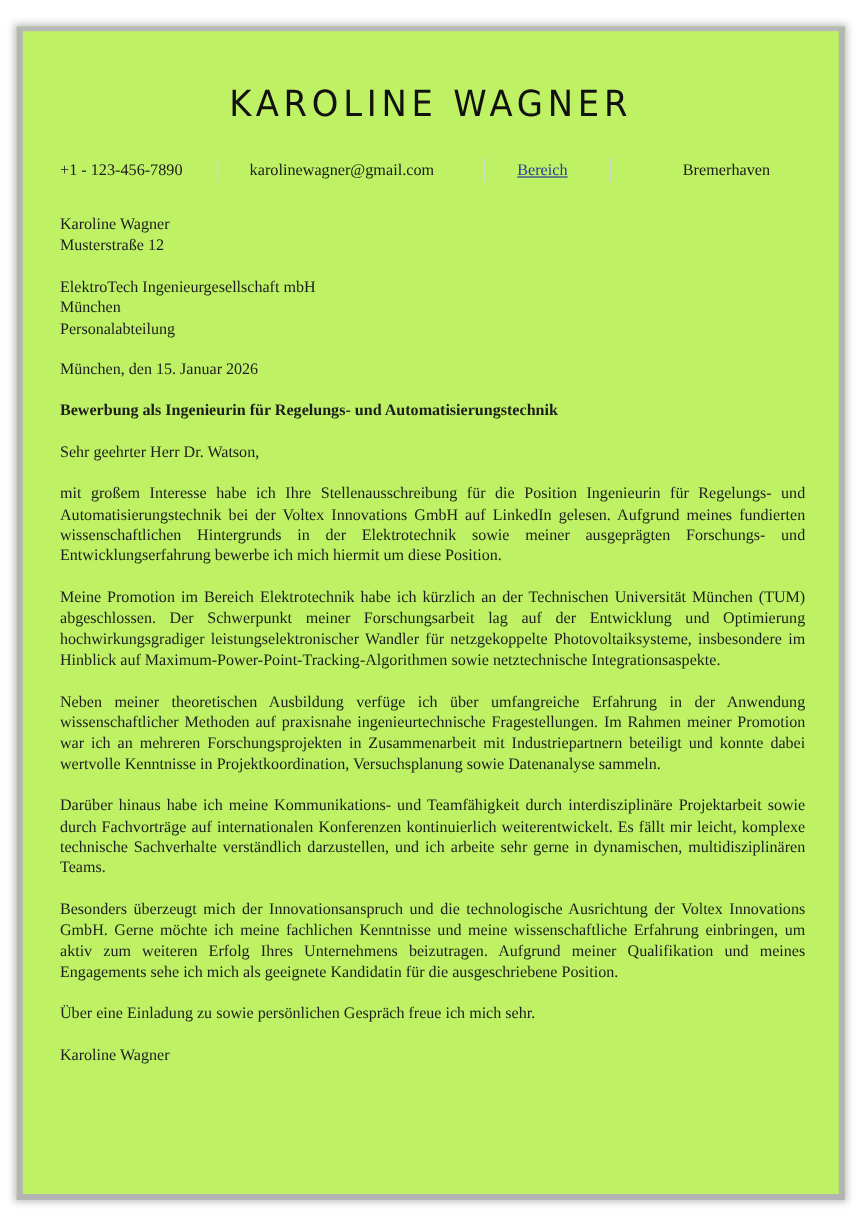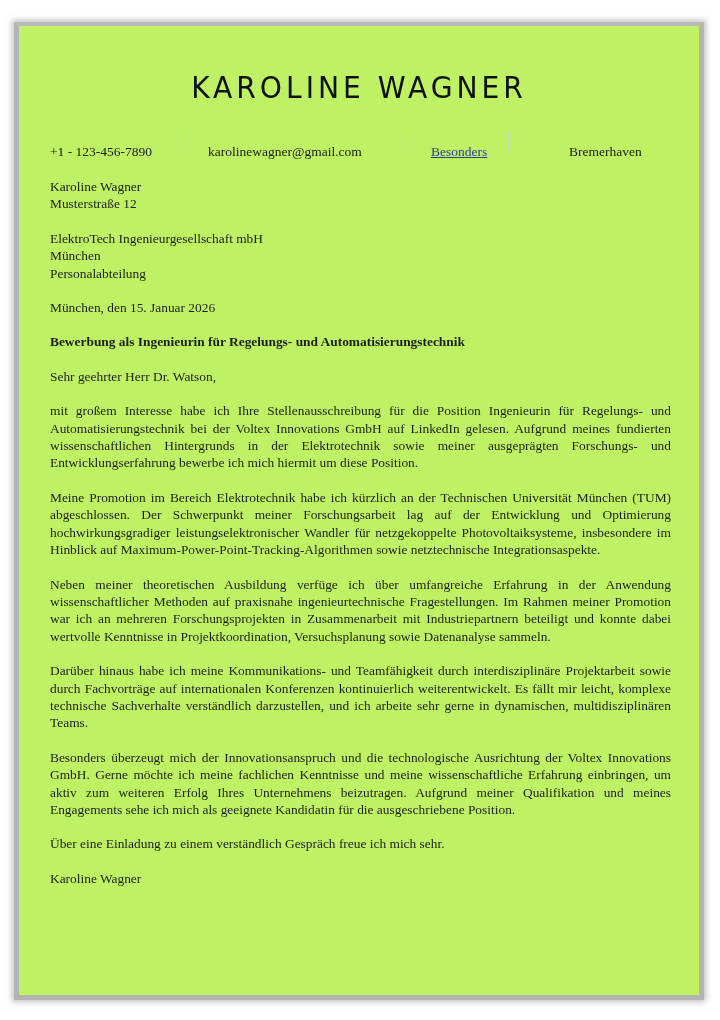--- a/index.html
+++ b/index.html
@@ -46,21 +46,21 @@
       top: 106px;
       left: 0;
       width: 680px;
       height: 24px;
       font-family: "Liberation Serif", serif;
       font-size: 13.5px;
       color: #1a1a1a;
     }
     .contact-item {
       position: absolute;
-      top: 12px;
+      top: 2px;
       white-space: nowrap;
     }
     .contact-phone { left: 31px; }
     .contact-email { left: 189px; }
     .contact-linkedin { left: 412px; color: #2a3b9c; text-decoration: underline; cursor: pointer; }
     .contact-city { left: 550px; }
     .sep {
       position: absolute;
       top: 0;
       width: 1px;
@@ -94,21 +94,21 @@
 
 <div class="page">
 
   <div class="name-title">KAROLINE WAGNER</div>
 
   <div class="contact-row">
     <span class="contact-item contact-phone">+1 - 123-456-7890</span>
     <span class="sep sep1"></span>
     <span class="contact-item contact-email">karolinewagner@gmail.com</span>
     <span class="sep sep2"></span>
-    <a class="contact-item contact-linkedin">Besonders</a>
+    <a class="contact-item contact-linkedin">Bereich</a>
     <span class="sep sep3"></span>
     <span class="contact-item contact-city">Bremerhaven</span>
   </div>
 
   <div class="letter">
 
     <div class="block">
       <span class="line">Karoline Wagner</span>
       <span class="line">Musterstraße 12</span>
     </div>
@@ -123,20 +123,20 @@
 
     <div class="block subject">Bewerbung als Ingenieurin für Regelungs- und Automatisierungstechnik</div>
 
     <div class="block">Sehr geehrter Herr Dr. Watson,</div>
 
     <p class="para">mit großem Interesse habe ich Ihre Stellenausschreibung für die Position Ingenieurin für Regelungs- und Automatisierungstechnik bei der Voltex Innovations GmbH auf LinkedIn gelesen. Aufgrund meines fundierten wissenschaftlichen Hintergrunds in der Elektrotechnik sowie meiner ausgeprägten Forschungs- und Entwicklungserfahrung bewerbe ich mich hiermit um diese Position.</p>
     <p class="para">Meine Promotion im Bereich Elektrotechnik habe ich kürzlich an der Technischen Universität München (TUM) abgeschlossen. Der Schwerpunkt meiner Forschungsarbeit lag auf der Entwicklung und Optimierung hochwirkungsgradiger leistungselektronischer Wandler für netzgekoppelte Photovoltaiksysteme, insbesondere im Hinblick auf Maximum-Power-Point-Tracking-Algorithmen sowie netztechnische Integrationsaspekte.</p>
     <p class="para">Neben meiner theoretischen Ausbildung verfüge ich über umfangreiche Erfahrung in der Anwendung wissenschaftlicher Methoden auf praxisnahe ingenieurtechnische Fragestellungen. Im Rahmen meiner Promotion war ich an mehreren Forschungsprojekten in Zusammenarbeit mit Industriepartnern beteiligt und konnte dabei wertvolle Kenntnisse in Projektkoordination, Versuchsplanung sowie Datenanalyse sammeln.</p>
     <p class="para">Darüber hinaus habe ich meine Kommunikations- und Teamfähigkeit durch interdisziplinäre Projektarbeit sowie durch Fachvorträge auf internationalen Konferenzen kontinuierlich weiterentwickelt. Es fällt mir leicht, komplexe technische Sachverhalte verständlich darzustellen, und ich arbeite sehr gerne in dynamischen, multidisziplinären Teams.</p>
     <p class="para">Besonders überzeugt mich der Innovationsanspruch und die technologische Ausrichtung der Voltex Innovations GmbH. Gerne möchte ich meine fachlichen Kenntnisse und meine wissenschaftliche Erfahrung einbringen, um aktiv zum weiteren Erfolg Ihres Unternehmens beizutragen. Aufgrund meiner Qualifikation und meines Engagements sehe ich mich als geeignete Kandidatin für die ausgeschriebene Position.</p>
-    <p class="para">Über eine Einladung zu einem verständlich Gespräch freue ich mich sehr.</p>
+    <p class="para">Über eine Einladung zu sowie persönlichen Gespräch freue ich mich sehr.</p>
 
     <div class="block">
       <span class="line">Karoline Wagner</span>
     </div>
 
   </div>
 </div>
 
 </body></html>

